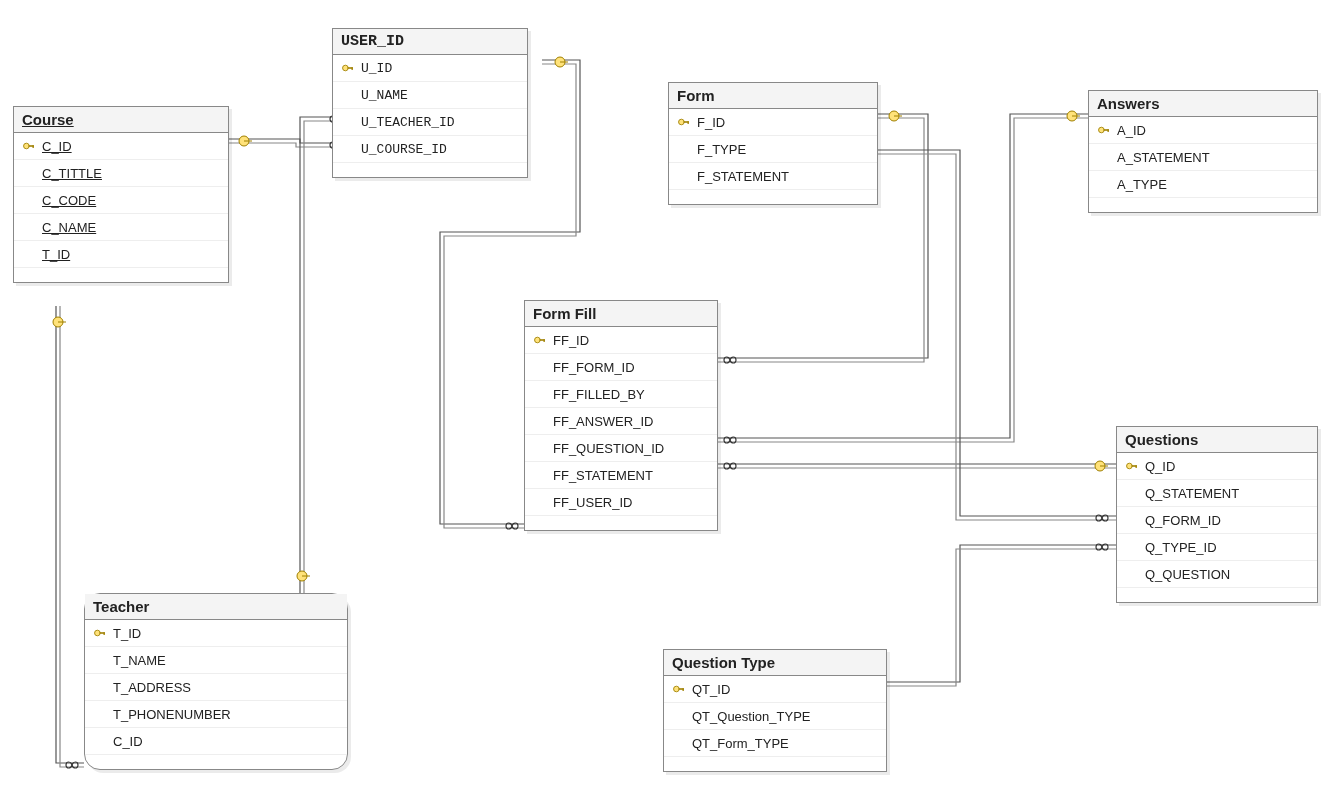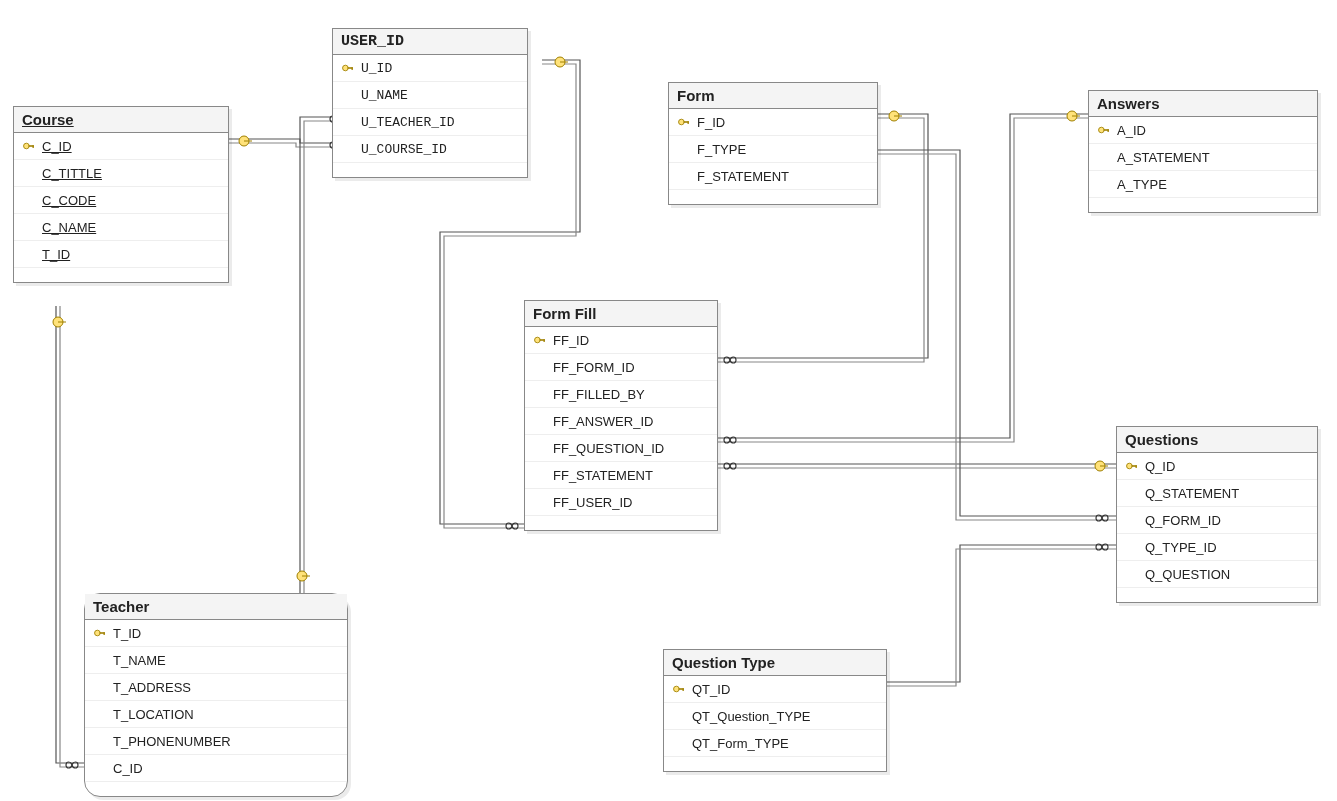--- a/index.html
+++ b/index.html
@@ -323,24 +323,20 @@
       <div class="row">
         <span class="pk"></span>
         <span class="col">T_NAME</span>
       </div>
       <div class="row">
         <span class="pk"></span>
         <span class="col">T_ADDRESS</span>
       </div>
       <div class="row">
         <span class="pk"></span>
-        <span class="col">T_LOCATION</span>
-      </div>
-      <div class="row">
-        <span class="pk"></span>
         <span class="col">T_PHONENUMBER</span>
       </div>
       <div class="row">
         <span class="pk"></span>
         <span class="col">C_ID</span>
       </div>
       <div class="row" style="height: 14px; border-bottom: none;"></div>
     </div>
     <div class="entity" style="left: 638px; top: 649px; width: 222px; margin-left: 25px;">
       <div class="title">Question Type</div>

